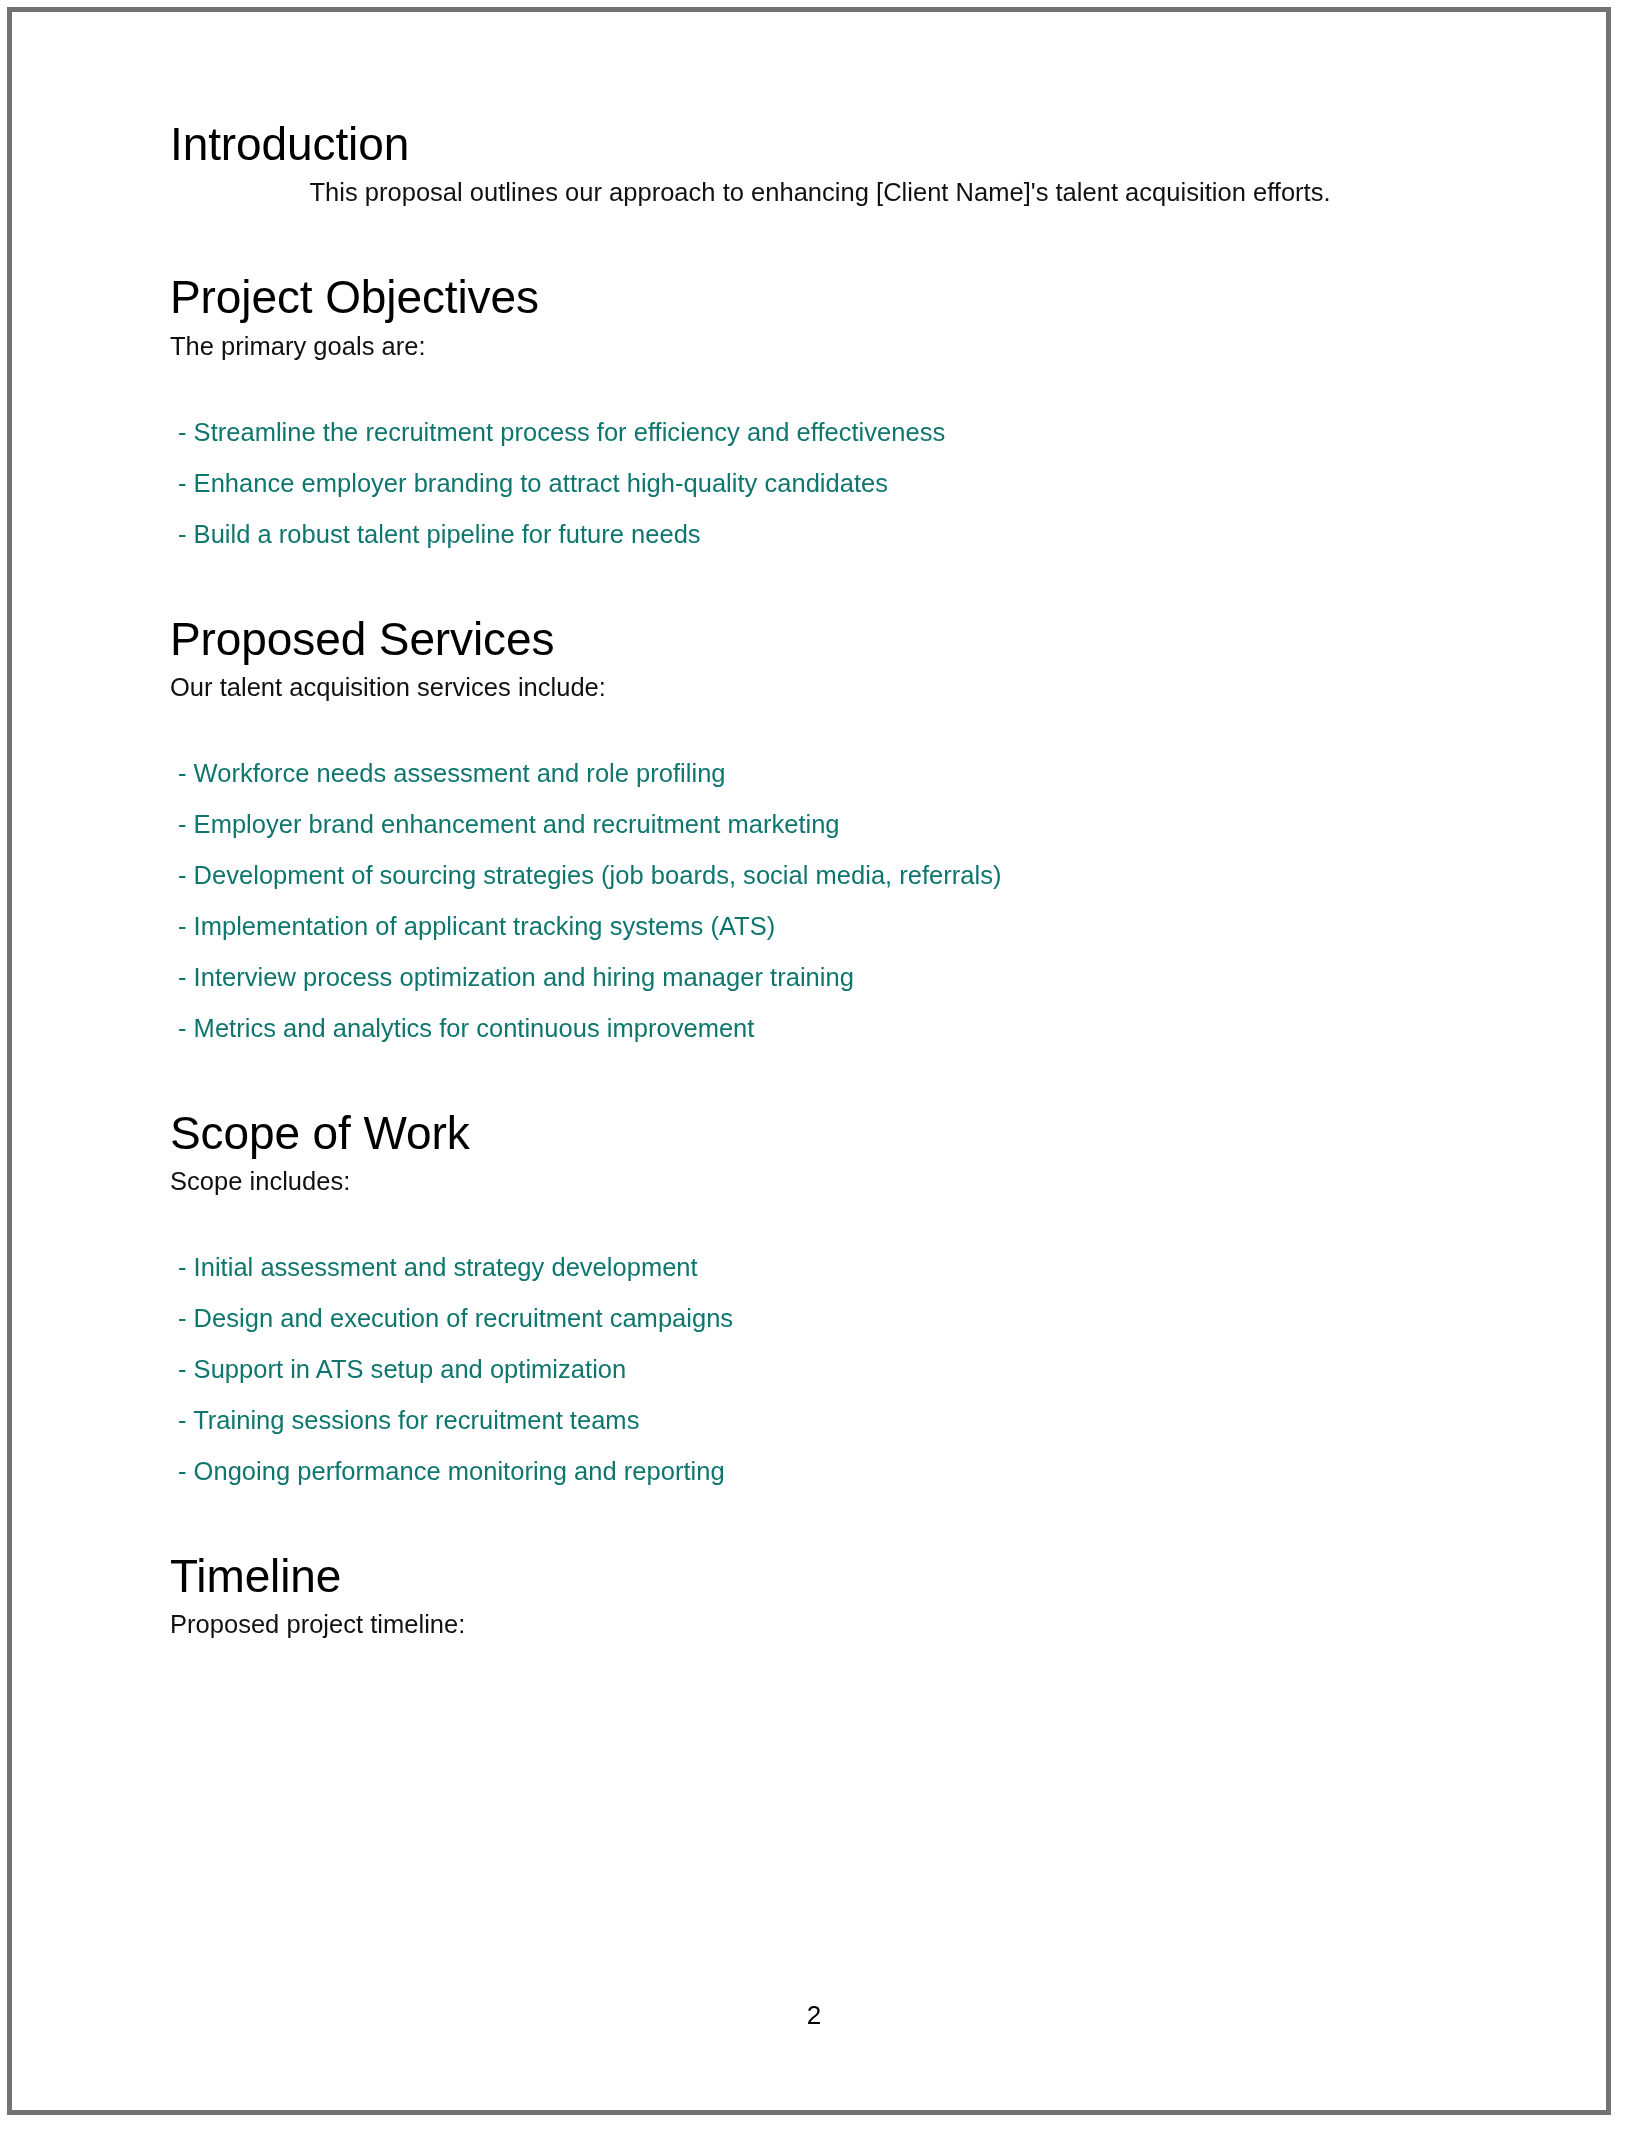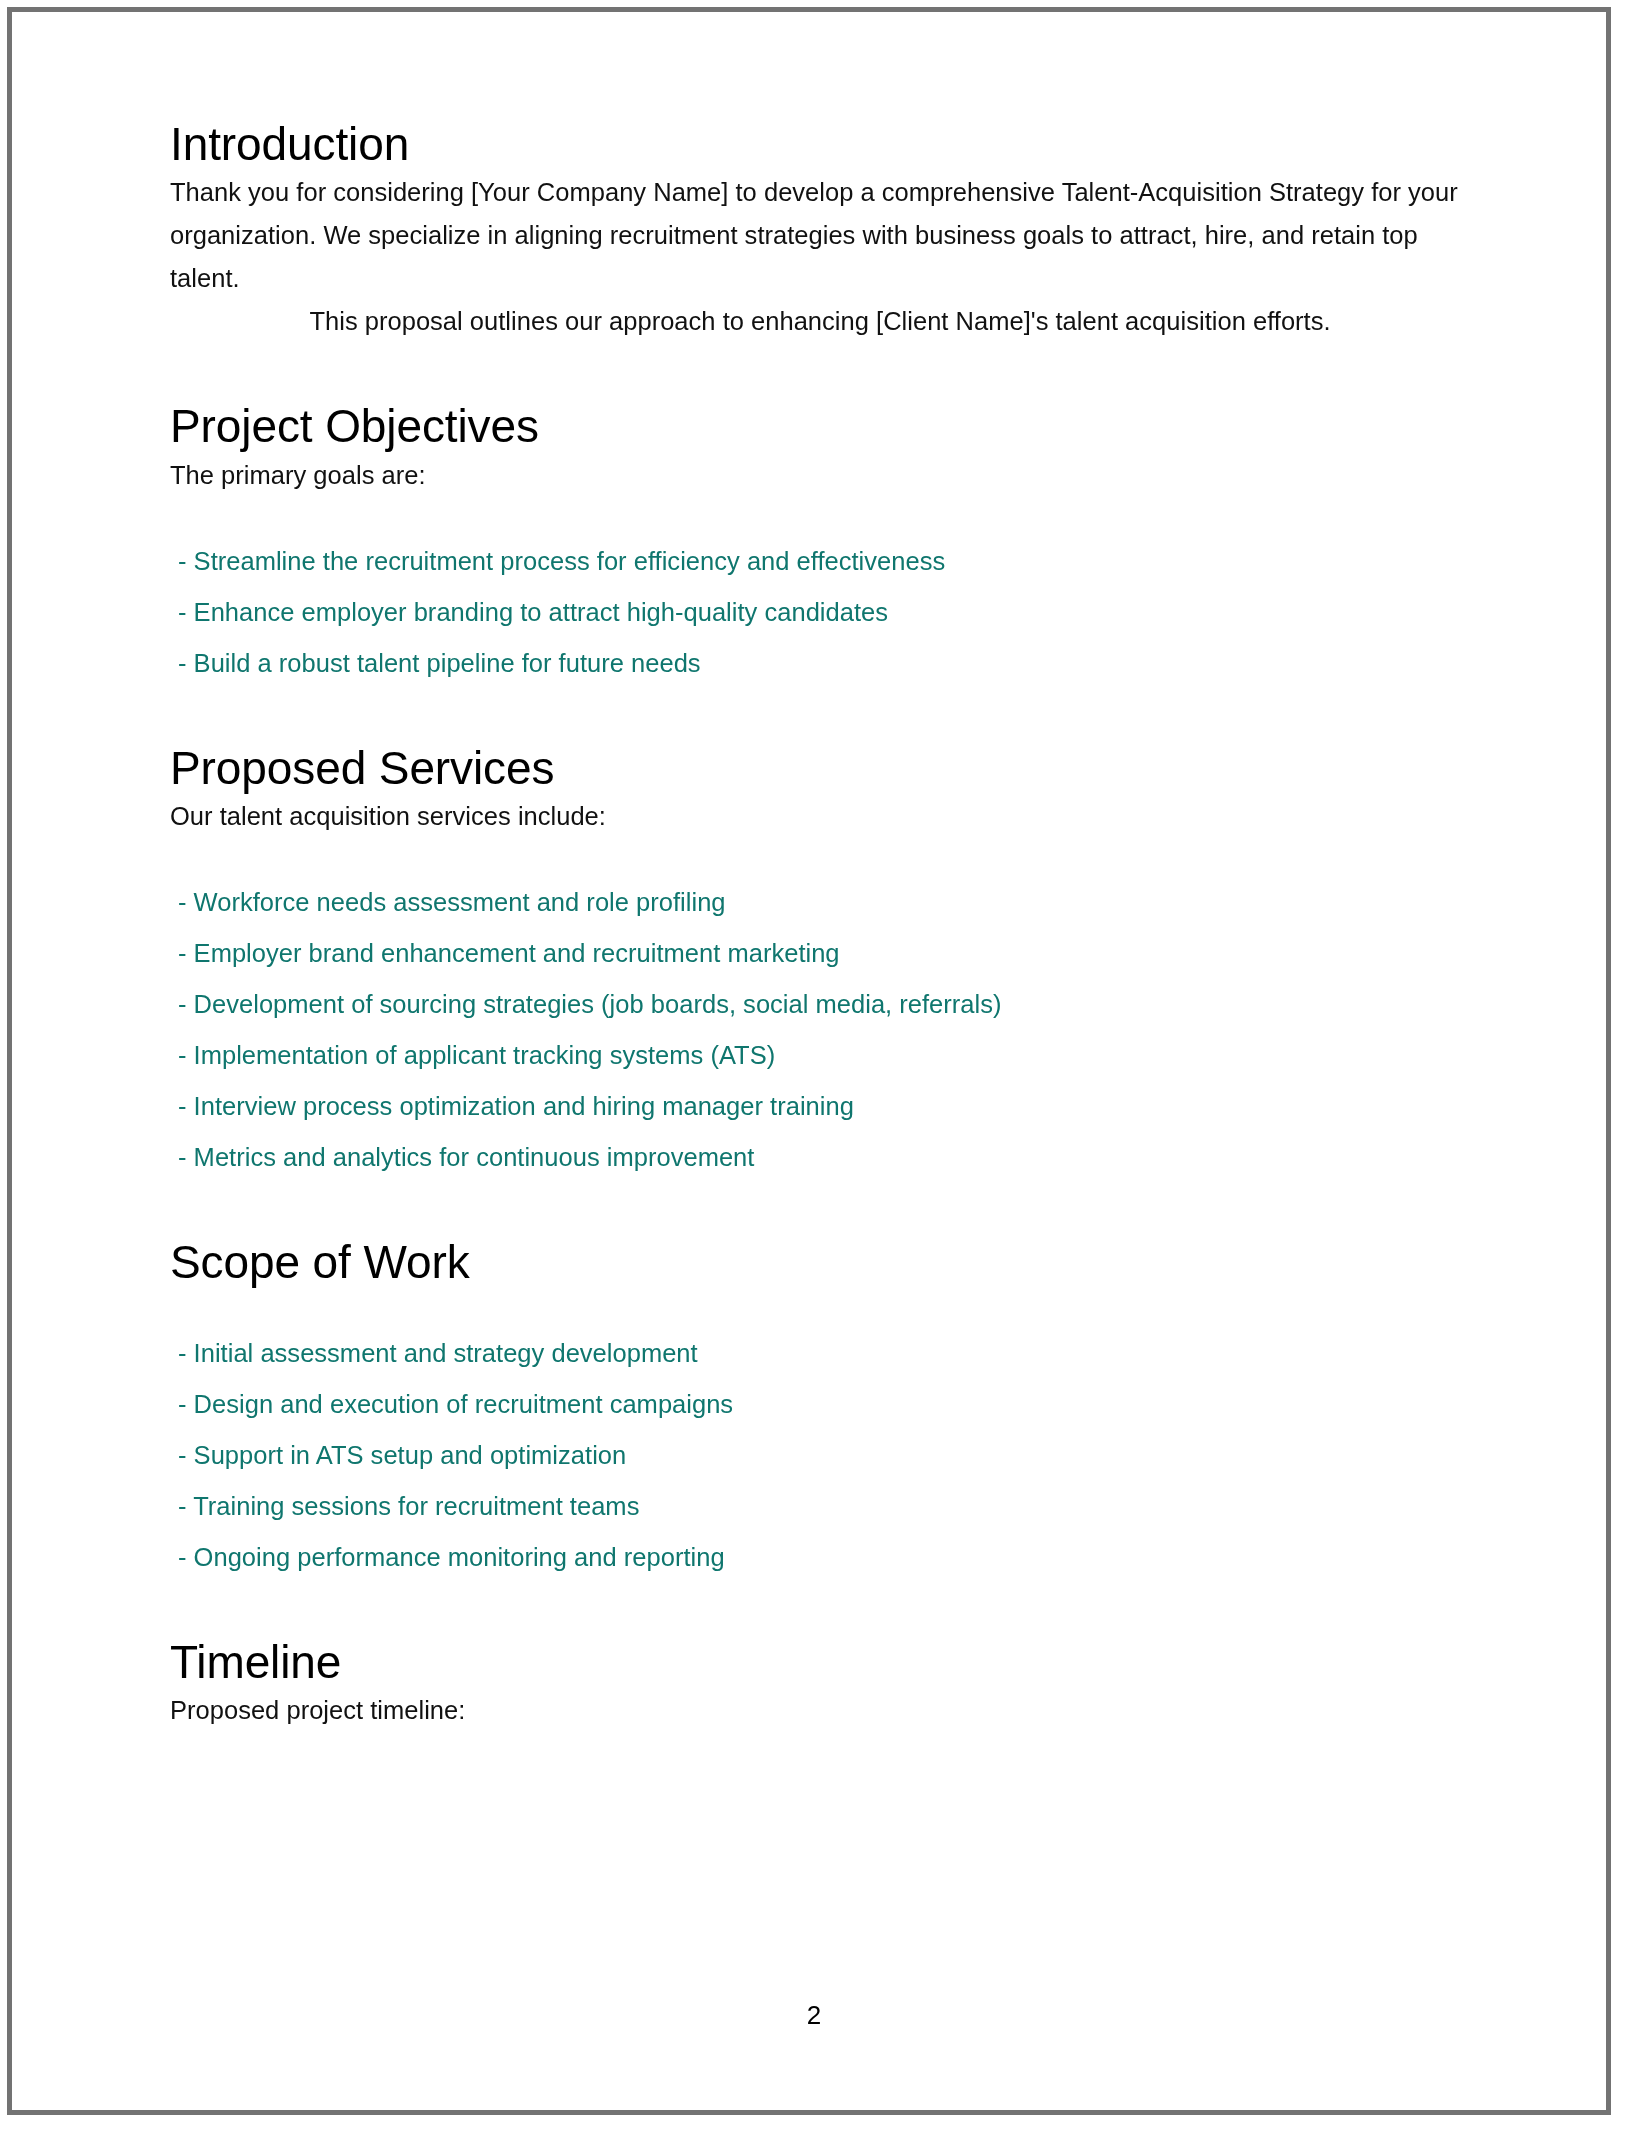--- a/index.html
+++ b/index.html
@@ -104,21 +104,20 @@
 <body>
 
 <div class="page-frame">
 
   <div class="page-content">
 
     <section>
       <div class="heading-block first">
         <h1 class="section-heading">Introduction</h1>
       </div>
-      <p class="body-text para-gap-after-heading">Thank you for considering [Your Company Name] to develop a comprehensive Talent-Acquisition Strategy for your organization. We specialize in aligning recruitment strategies with business goals to attract, hire, and retain top talent.</p>
       <p class="body-text para-gap">This proposal outlines our approach to enhancing [Client Name]'s talent acquisition efforts.</p>
     </section>
 
     <section>
       <div class="heading-block">
         <h1 class="section-heading">Project Objectives</h1>
       </div>
       <p class="body-text para-gap-after-heading">The primary goals are:</p>
       <ul class="dash-list">
         <li>- Streamline the recruitment process for efficiency and effectiveness</li>
@@ -139,20 +138,21 @@
         <li>- Implementation of applicant tracking systems (ATS)</li>
         <li>- Interview process optimization and hiring manager training</li>
         <li>- Metrics and analytics for continuous improvement</li>
       </ul>
     </section>
 
     <section>
       <div class="heading-block">
         <h1 class="section-heading">Scope of Work</h1>
       </div>
+      <p class="body-text para-gap-after-heading">Scope includes:</p>
       <ul class="dash-list">
         <li>- Initial assessment and strategy development</li>
         <li>- Design and execution of recruitment campaigns</li>
         <li>- Support in ATS setup and optimization</li>
         <li>- Training sessions for recruitment teams</li>
         <li>- Ongoing performance monitoring and reporting</li>
       </ul>
     </section>
 
     <section>

